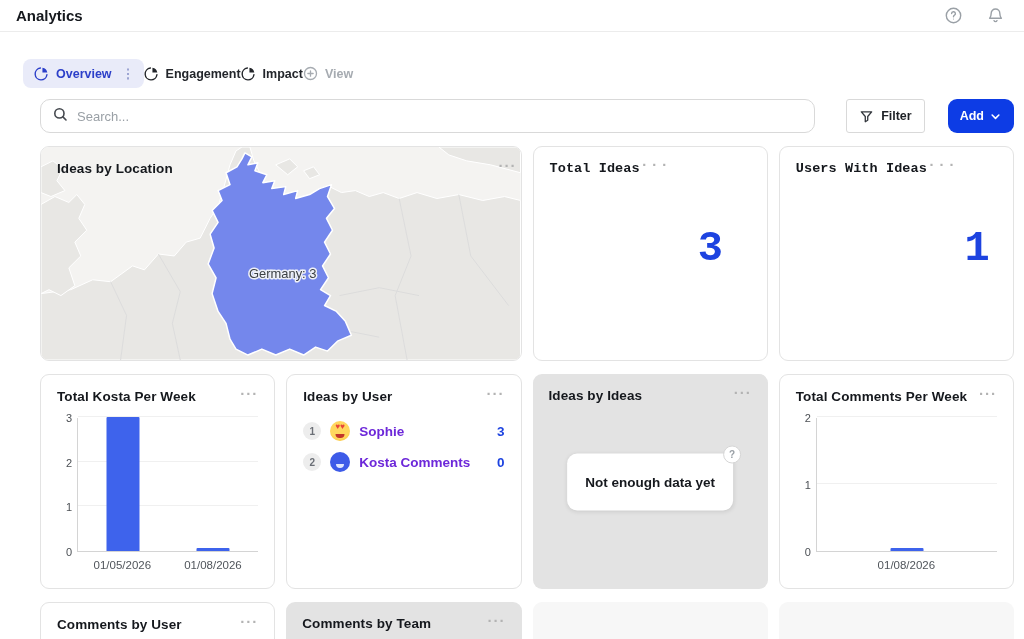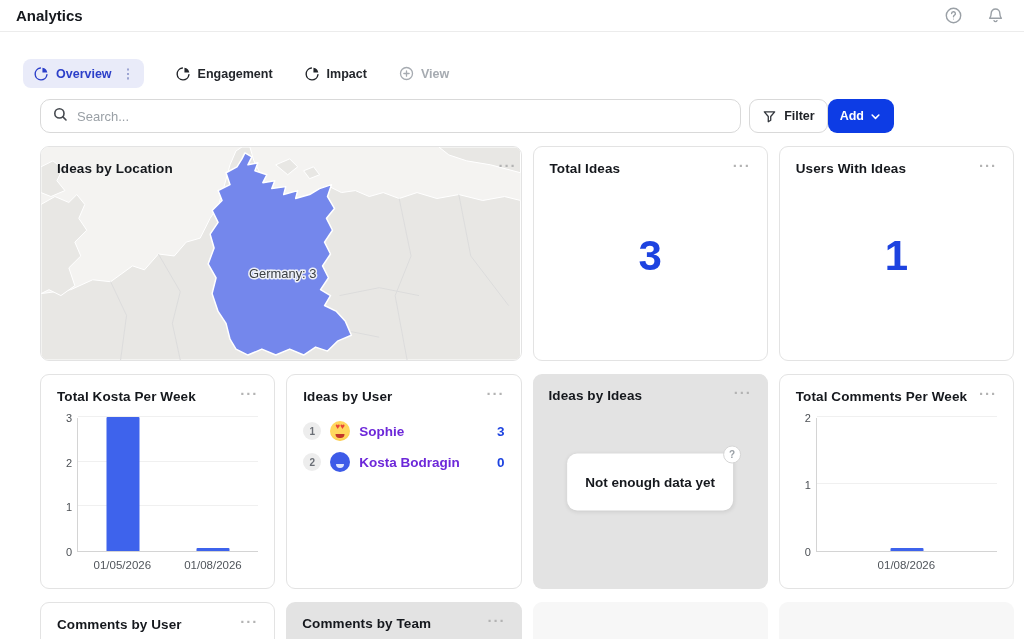--- a/index.html
+++ b/index.html
@@ -7,36 +7,36 @@
     font-family:"Liberation Sans", sans-serif; color:#15181d; }
 
   
   .app-header { height:32px; display:flex; align-items:center; padding:0 20px 0 16px;
     border-bottom:1px solid #ececec; }
   .app-title { font-size:15px; font-weight:700; margin-right:auto; }
   .hdr-icons { display:flex; gap:25px; align-items:center; color:#9aa0a6; }
   .hdr-icons svg { display:block; }
 
   
-  .tabs { display:flex; align-items:center; gap:32px; margin:27px 0 0 23px; }
+  .tabs { display:flex; align-items:center; margin:27px 0 0 23px; }
   .tab { display:flex; align-items:center; gap:7px; font-size:12.5px; font-weight:700;
     color:#23262b; cursor:pointer; }
   .tab svg { display:block; }
   .tab.active { background:#e9ebf9; color:#2c3fc9; padding:7px 9px 7px 11px; border-radius:8px; }
   .tab.disabled { color:#a6abb1; font-weight:600; }
   .tab-dots { color:#98a0d0; font-size:13px; font-weight:700; margin-left:3px; line-height:10px; }
 
   
-  .toolbar { display:flex; align-items:center; margin:11px 10px 0 40px; width:854px; gap:0; }
+  .toolbar { display:flex; align-items:center; margin:11px 10px 0 40px; width:974px; gap:23px; }
   .searchbox { flex:1; height:34px; border:1px solid #d9d9d9; border-radius:10px;
     display:flex; align-items:center; padding:0 12px; gap:9px; margin-right:8px; color:#5f6368; }
   .searchbox input { border:none; outline:none; flex:1; font-size:13px;
     font-family:"Liberation Sans", sans-serif; color:#15181d; background:transparent; }
   .searchbox input::placeholder { color:#9aa0a6; }
-  .tbtn { height:34px; border:1px solid #d9d9d9; border-radius:9px; background:#fff;
+  .tbtn { height:34px; border:1px solid #d9d9d9; border-radius:3px; background:#fff;
     display:flex; align-items:center; gap:7px; padding:0 12px; font-size:12.5px; font-weight:700;
     color:#1e2126; cursor:pointer; white-space:nowrap; }
   .tbtn svg { display:block; color:#33373d; }
   .add-btn { height:34px; border:none; border-radius:9px; background:#0d3ce5; color:#fff;
     display:flex; align-items:center; gap:5px; padding:0 12px; font-size:12.5px; font-weight:700;
     cursor:pointer; }
 
   
   .grid { display:grid; grid-template-columns:repeat(4,1fr); grid-auto-rows:215px;
     gap:13px 11px; margin:13px 10px 0 40px; width:974px; }
@@ -44,21 +44,21 @@
     position:relative; overflow:hidden; }
   .card-head { display:flex; align-items:flex-start; justify-content:space-between; }
   .card-title { font-size:13.5px; font-weight:700; letter-spacing:.1px; }
   .dots-menu { color:#b3b3b3; font-size:15px; font-weight:700; letter-spacing:1px;
     line-height:10px; cursor:pointer; }
 
   .map-card { grid-column:span 2; padding:0; }
   .map-card .card-head { position:absolute; top:14px; left:16px; right:4px; z-index:2; }
   .map-card svg.mapsvg { position:absolute; inset:0; width:100%; height:100%; }
 
-  .stat-card { display:flex; flex-direction:column; }
+  .stat-card { display:flex; flex-direction:row;font-family:Liberation Mono, monospace; }
   .stat-value { flex:1; display:flex; align-items:center; justify-content:center;
     font-size:42px; font-weight:700; color:#1d43e0; padding-bottom:10px; }
 
   
   .barchart { display:flex; margin-top:14px; }
   .bc-y { position:relative; width:20px; height:134px; font-size:11px; color:#4b4f54; }
   .bc-ylab { position:absolute; right:5px; width:15px; text-align:right; }
   .bc-main { flex:1; }
   .bc-plot { position:relative; height:134px; border-left:1px solid #d4d4d4;
     border-bottom:1px solid #d4d4d4; }
@@ -284,21 +284,21 @@
             <span class="mouth"></span>
         </span>
         <span class="user-name">Sophie</span>
         <span class="user-value">3</span>
       </div>
       <div class="user-row">
         <span class="rank-badge">2</span>
         <span class="avatar blue-face">
             <span class="smile"></span>
           </span>
-        <span class="user-name">Kosta Bodragin</span>
+        <span class="user-name">Kosta Comments</span>
         <span class="user-value">0</span>
       </div>
     </div>
   </div>
 
   <div class="card team-card">
     <div class="card-head">
       <span class="card-title">Ideas by Ideas</span>
       <span class="dots-menu">···</span>
     </div>

